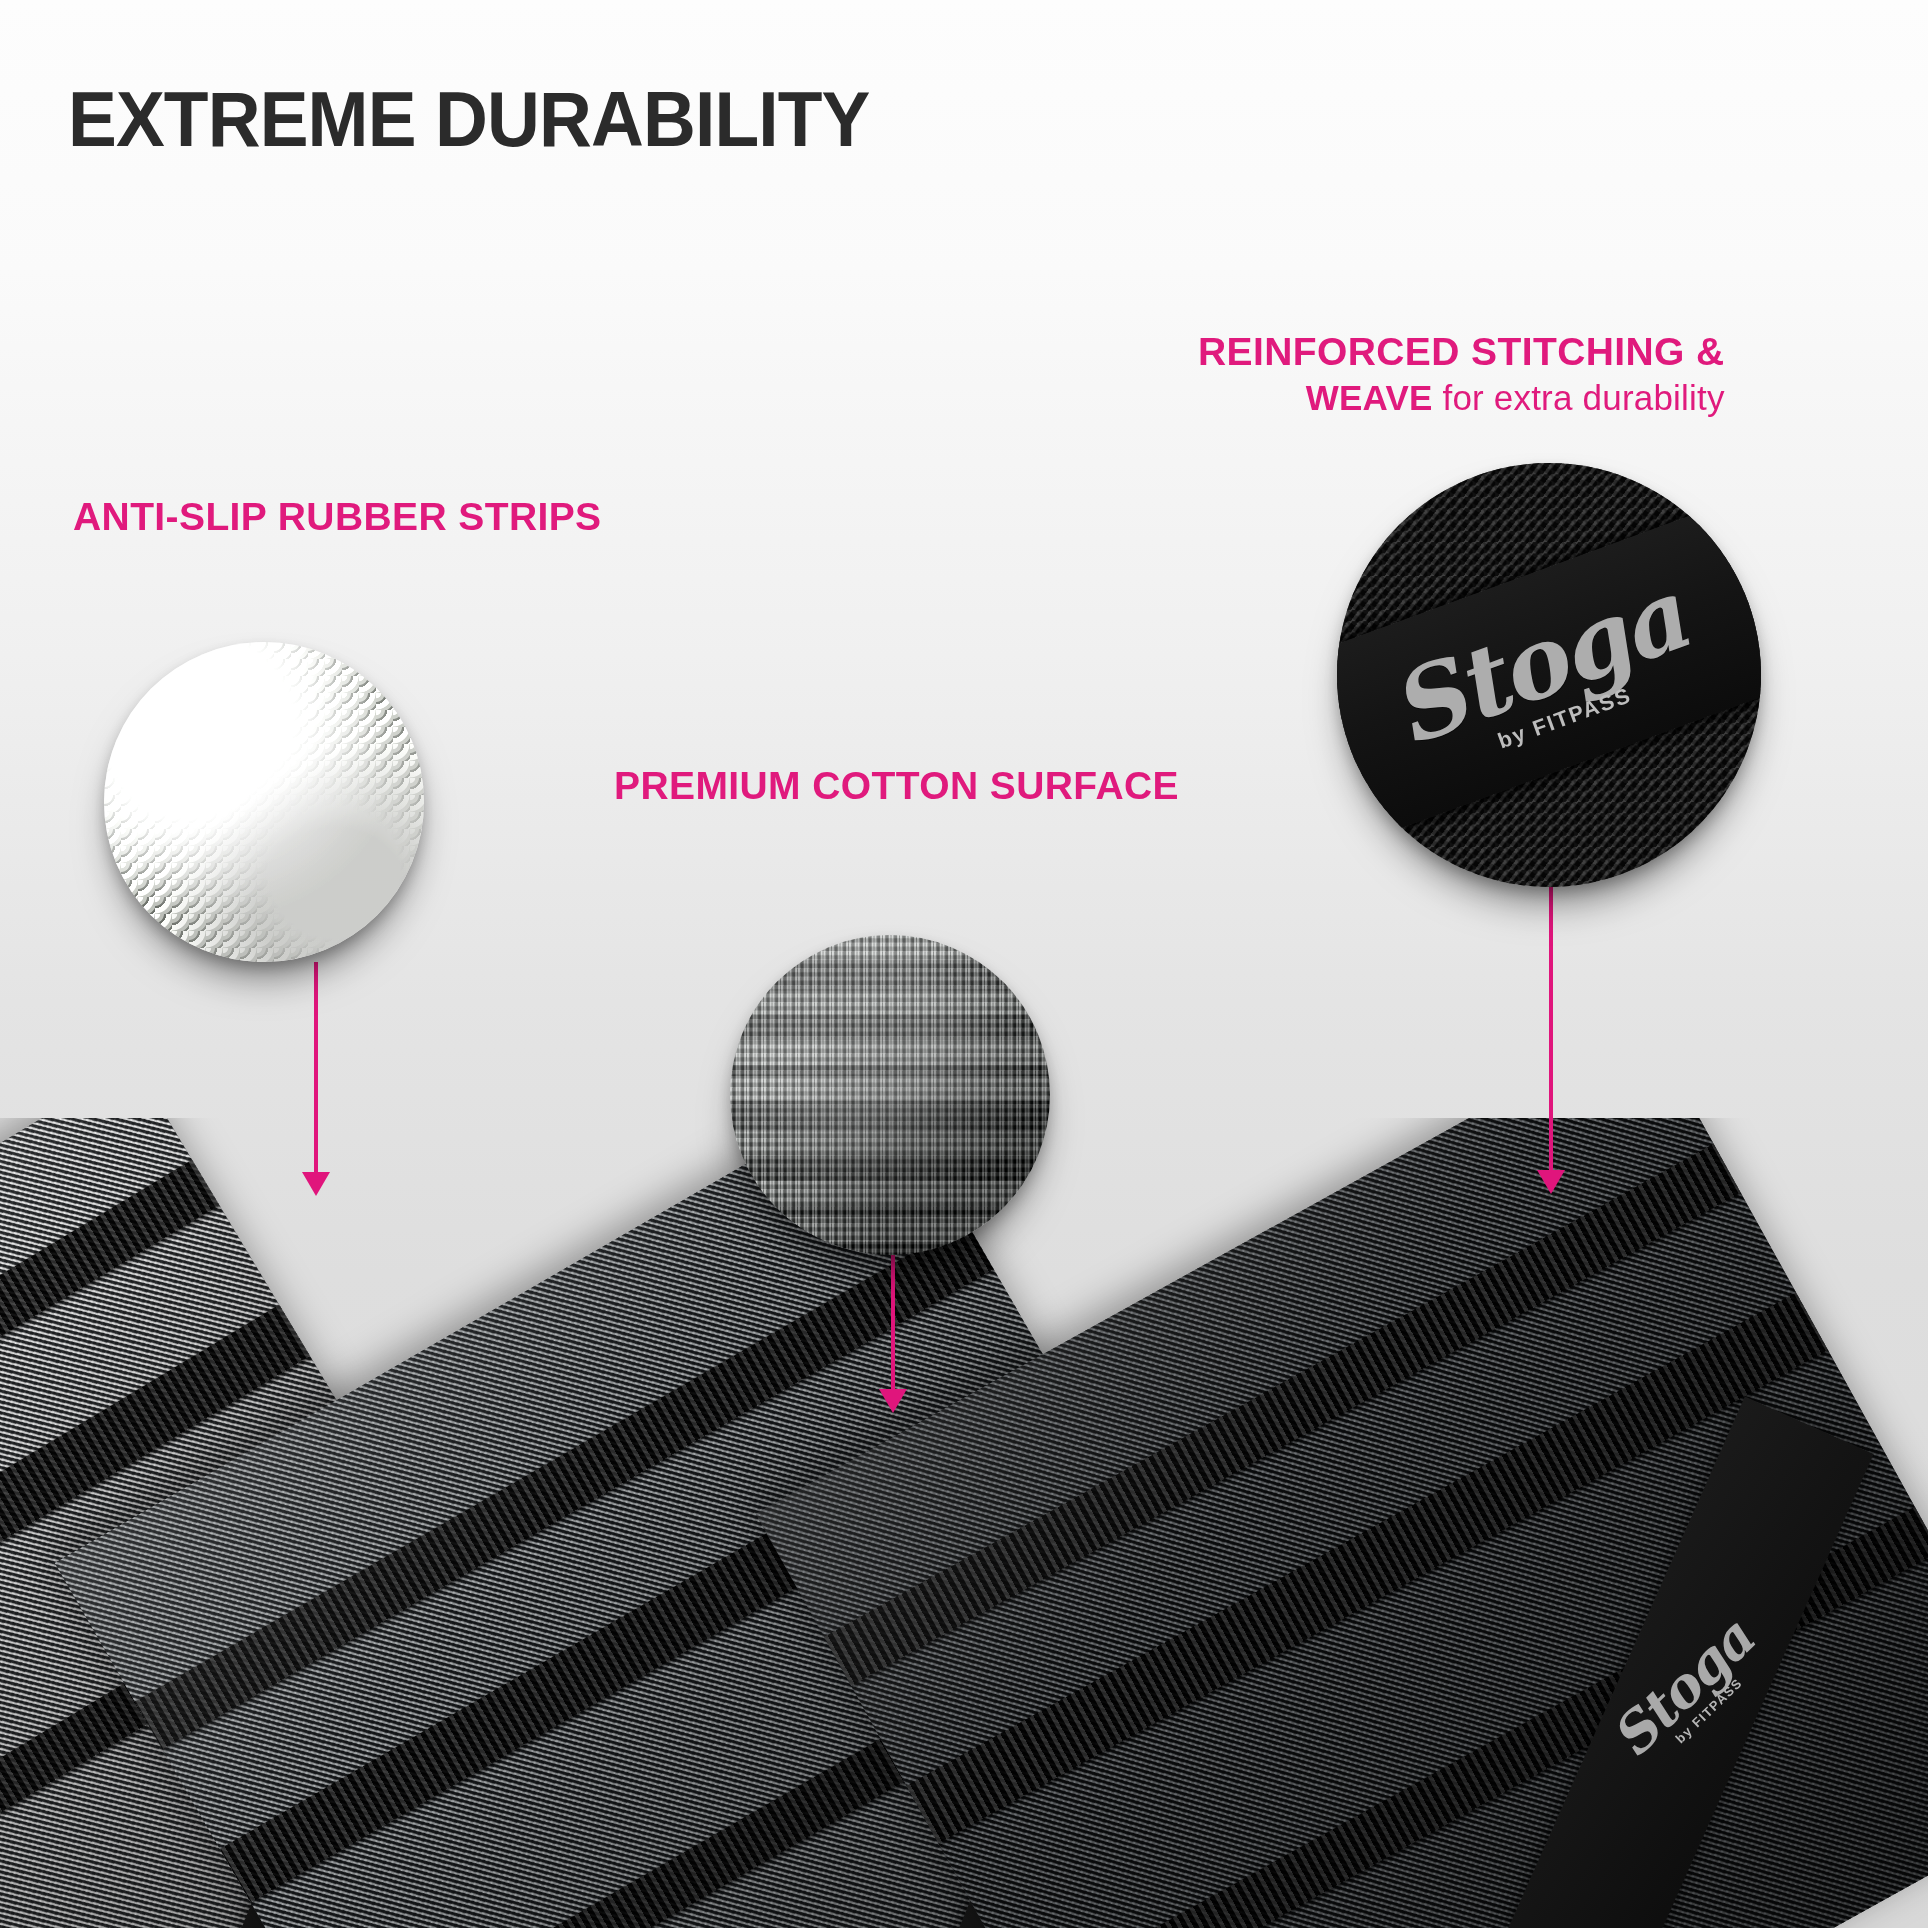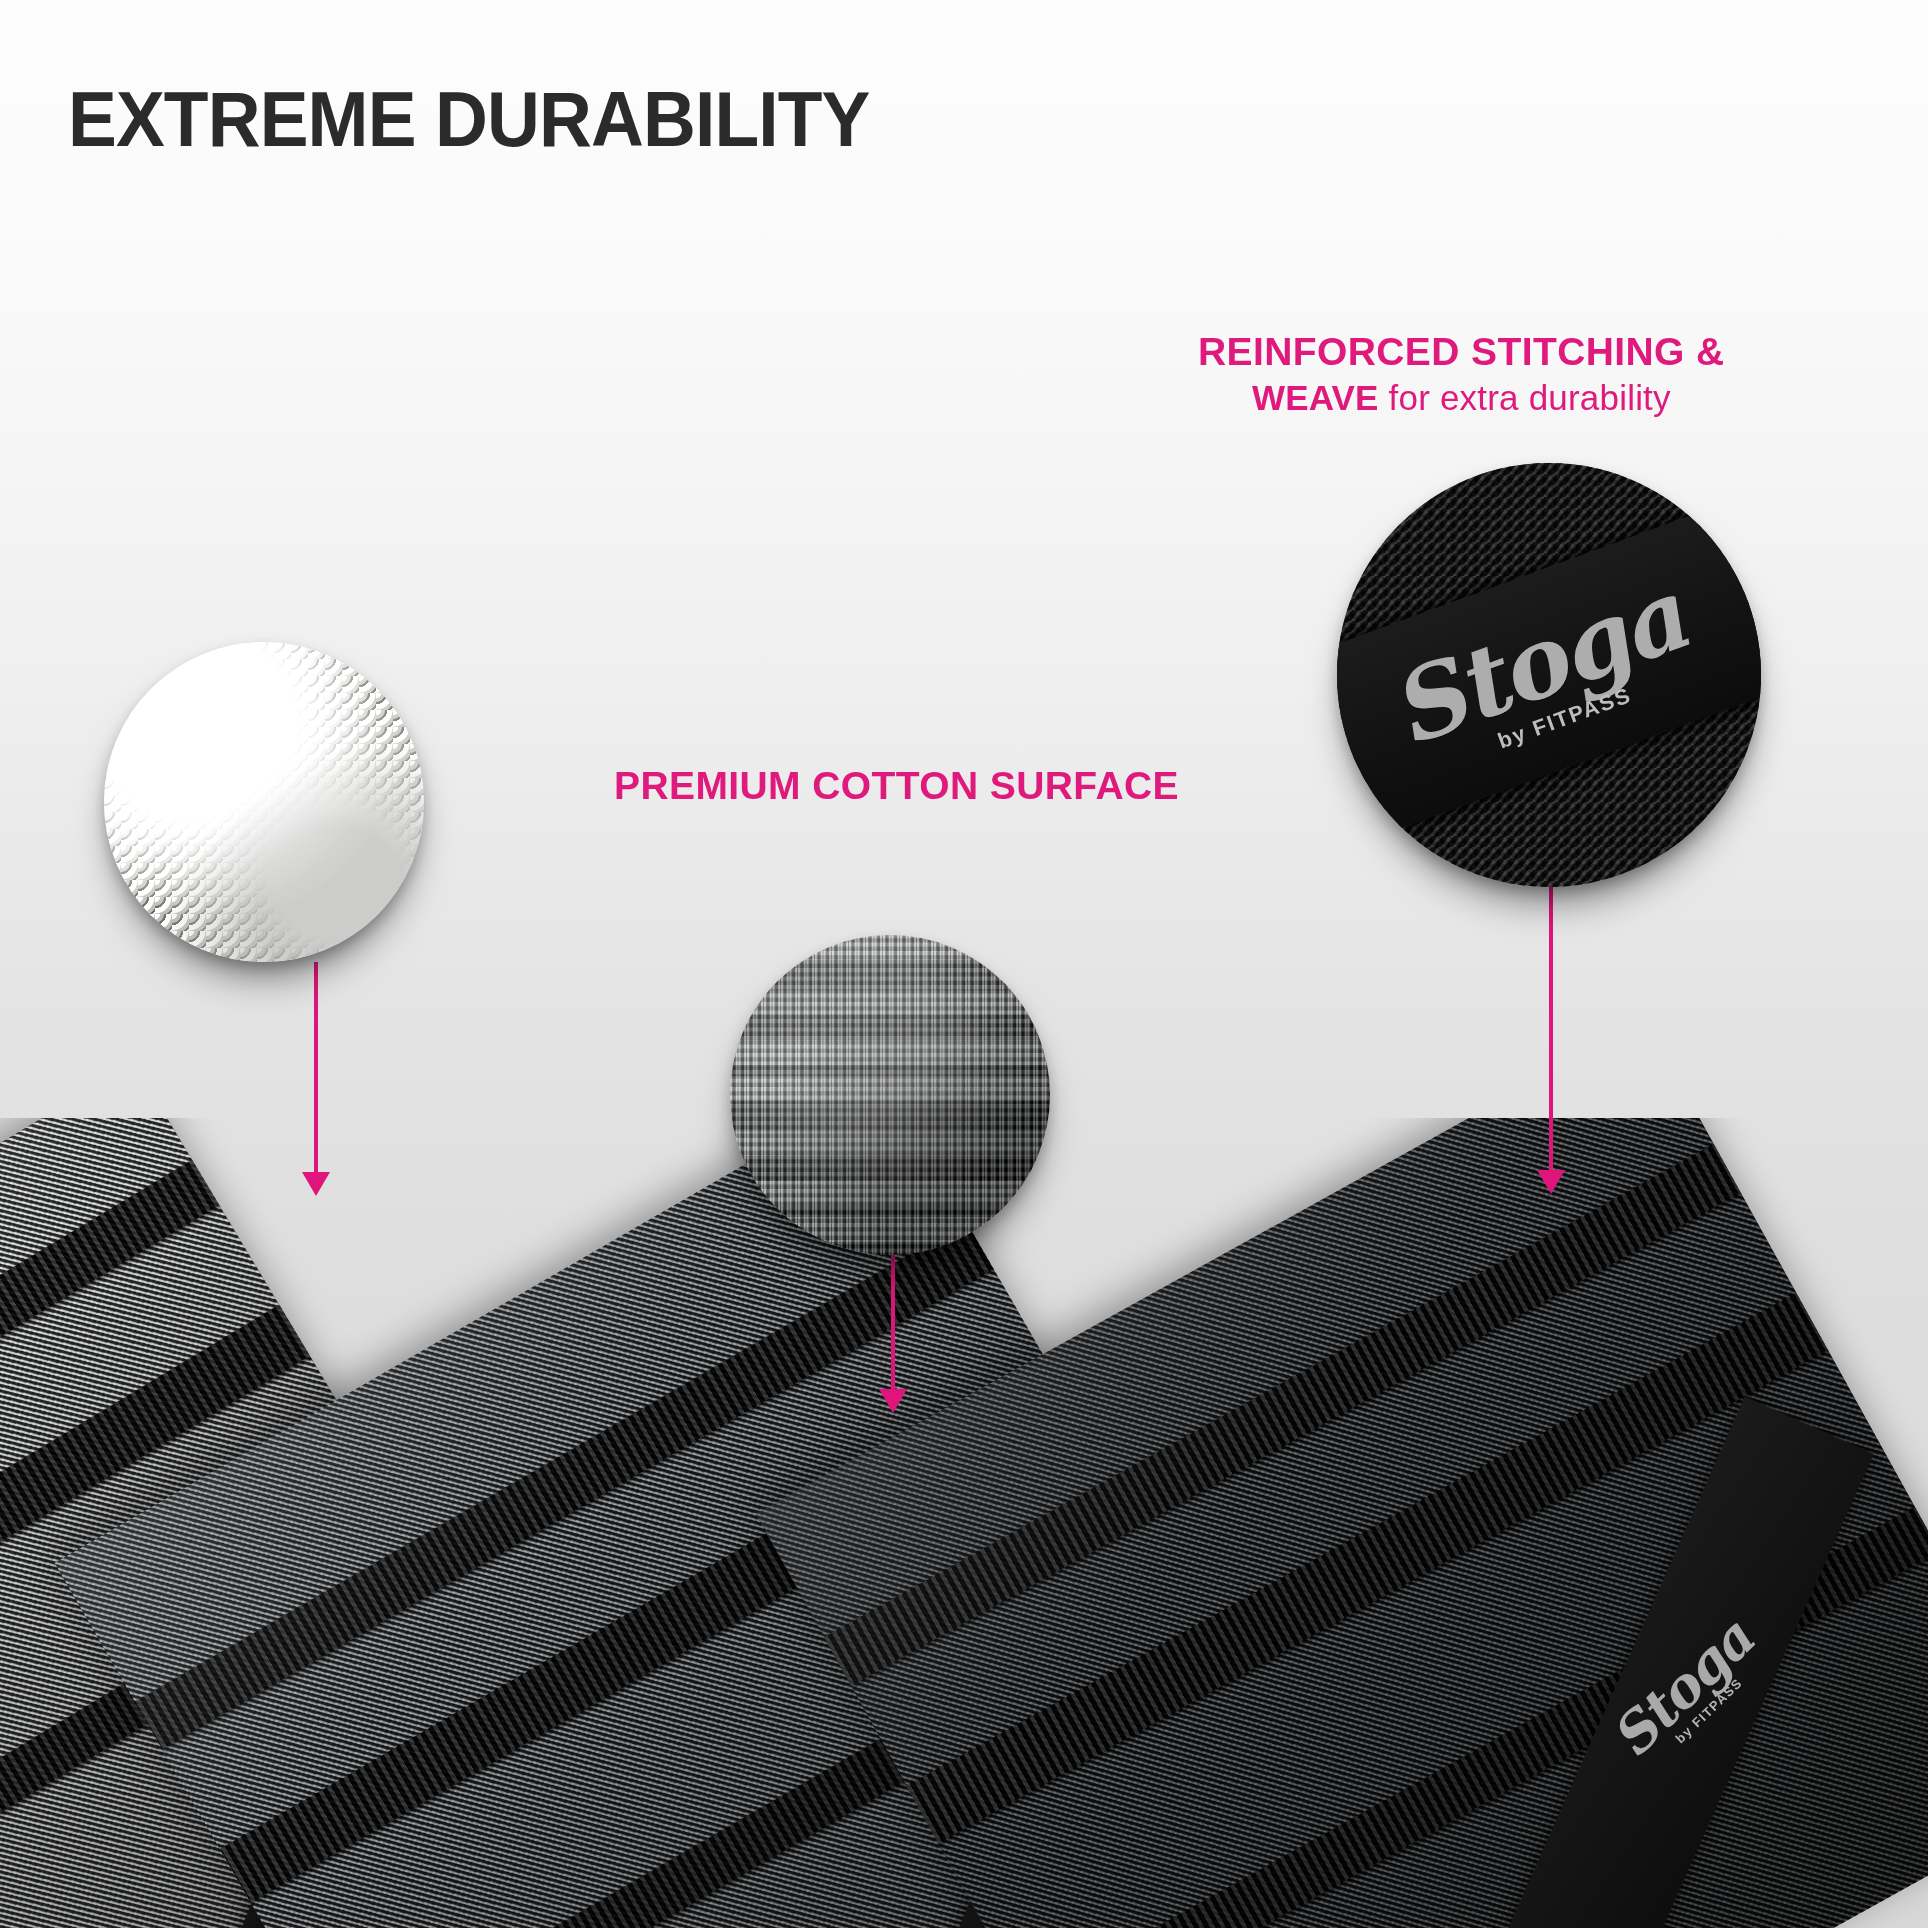--- a/index.html
+++ b/index.html
@@ -33,21 +33,21 @@
   .callout .sub{
     font-weight:normal;font-size:39px;line-height:1.28;
     letter-spacing:0.2px;color:#e01a7d;margin:0;
   }
   .callout.inline .line1{font-weight:bold;font-size:39px;line-height:1.22;letter-spacing:0.4px;color:#e01a7d;margin:0;}
   .callout.inline .line2{font-size:35px;line-height:1.28;letter-spacing:0.2px;color:#e01a7d;margin:0;}
   .callout.inline .line2 .b{font-weight:bold;}
 
   #callout-1{left:73px;top:493px;}
   #callout-2{left:614px;top:762px;}
-  #callout-3{left:1198px;top:328px;text-align:center;}
+  #callout-3{left:1198px;top:328px;text-align:right;}
 
   
   .circle{
     position:absolute;border-radius:50%;overflow:hidden;
     box-shadow:0 24.5px 40px -13px rgba(0,0,0,0.55),
                0 5.6px 13px rgba(0,0,0,0.18);
   }
   #circle-rubber{left:104px;top:642px;width:320px;height:320px;}
   #circle-cotton{left:730px;top:935px;width:320px;height:320px;}
   #circle-stitch{left:1337px;top:463px;width:424px;height:424px;}
@@ -277,20 +277,21 @@
     <div class="tex-stitch">
       <div class="label-band"></div>
       <div class="logo-wrap">
         <div class="logo-word">Stoga</div>
         <div class="logo-sub">by FITPASS</div>
       </div>
     </div>
   </div>
 
   <div class="callout" id="callout-1">
+    <p class="hd">ANTI-SLIP RUBBER STRIPS</p>
   </div>
 
   <div class="callout" id="callout-2">
     <p class="hd">PREMIUM COTTON SURFACE</p>
   </div>
 
   <div class="callout inline" id="callout-3">
     <p class="line1">REINFORCED STITCHING &amp;</p>
     <p class="line2">
       <span class="b">WEAVE</span><span> for extra durability</span>

